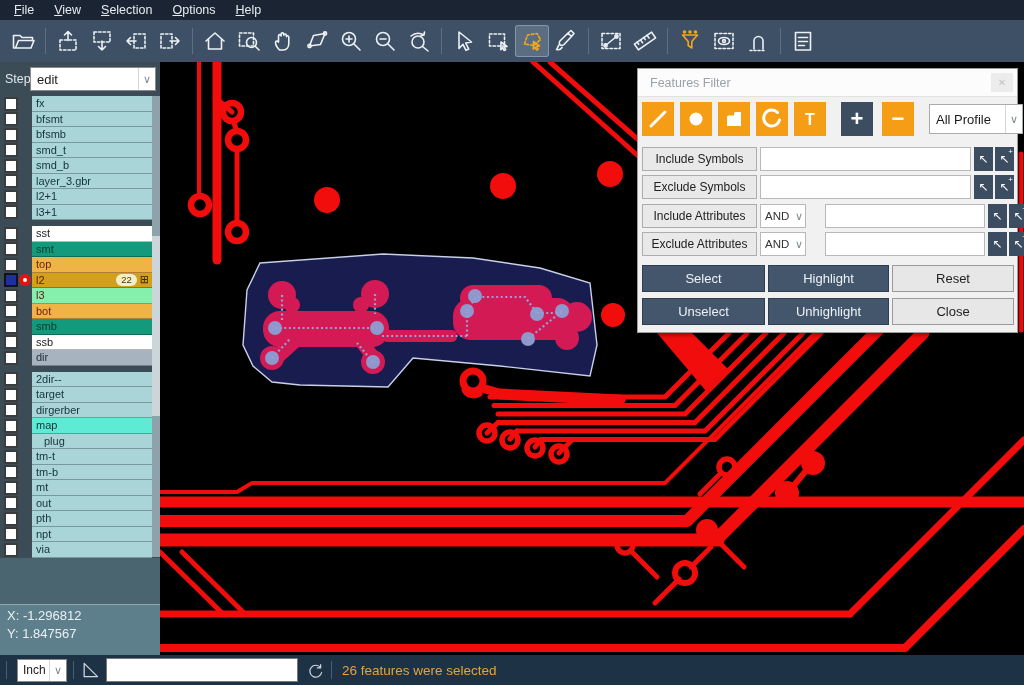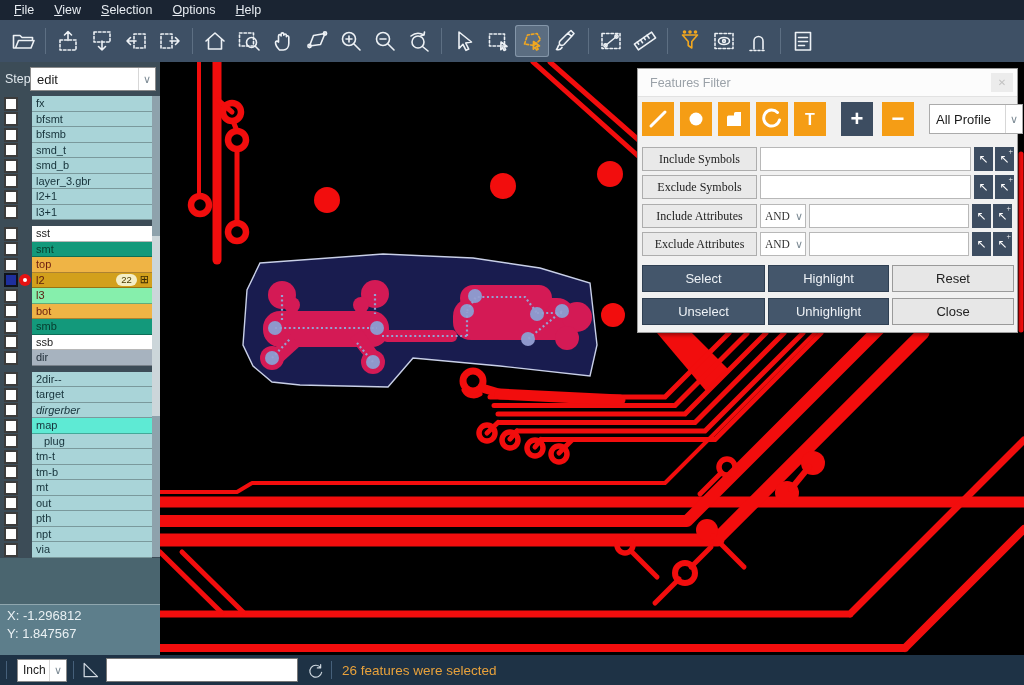--- a/index.html
+++ b/index.html
@@ -48,26 +48,26 @@
   .dlg-title .t{position:absolute;left:12px;top:7px;font-size:12.5px;color:#9aa1a8;}
   .dlg-close{position:absolute;right:4px;top:4px;width:22px;height:19px;background:#ececec;color:#c2c2c2;font-size:10px;display:flex;align-items:center;justify-content:center;}
   .dlg-tools{position:absolute;left:4px;top:33px;display:flex;align-items:center;}
   .ob,.nb{width:32px;height:34px;display:flex;align-items:center;justify-content:center;flex:0 0 auto;}
   .ob{background:#f59d15;margin-right:6px;}
   .nb{background:#3d4d61;margin-left:9px;margin-right:2px;}
   .ob.minus{margin-left:7px;}
   .sign{color:#fff;font-size:22px;font-weight:bold;line-height:1;}
   .profile-select{margin-left:9px;width:94px;height:30px;background:#fff;border:1px solid #ababab;box-sizing:border-box;display:flex;align-items:center;}
   .profile-select .val{flex:1;font-size:13px;color:#1a1a1a;padding-left:6px;white-space:nowrap;}
-  .f-row{position:absolute;left:4px;height:24px;display:flex;align-items:center;font-family:Liberation Serif, serif;}
+  .f-row{position:absolute;left:4px;height:24px;display:flex;align-items:center;}
   .lbl-btn{width:115px;height:24px;background:#e9e9e9;border:1px solid #adadad;box-sizing:border-box;font-size:12px;color:#222;display:flex;align-items:center;justify-content:center;margin-right:3px;flex:0 0 auto;}
   .f-input{height:24px;background:#fff;border:1px solid #b8b8b8;box-sizing:border-box;font-size:12px;font-family:inherit;padding:0 4px;margin-right:3px;}
   .f-input.wide{width:211px;}
   .f-input.narrow{width:160px;}
-  .and-select{width:46px;height:24px;background:#fff;border:1px solid #b8b8b8;box-sizing:border-box;display:flex;align-items:center;margin-right:3px;flex:0 0 auto;}
+  .and-select{width:46px;height:24px;background:#fff;border:1px solid #b8b8b8;box-sizing:border-box;display:flex;align-items:center;margin-right:19px;flex:0 0 auto;}
   .and-select .val{flex:1;font-size:11.5px;color:#333;padding-left:4px;}
   .and-select .chev{border-left:none;padding:0 2px;}
   .arr-btn{width:19px;height:24px;background:#3d4d61;color:#fff;display:flex;align-items:center;justify-content:center;font-size:12px;margin-right:2px;flex:0 0 auto;position:relative;}
   .arr-btn .plus{position:absolute;right:1px;top:1px;font-size:8px;line-height:1;}
   .act-row{position:absolute;left:4px;display:flex;}
   .dark-btn{width:123px;height:27px;background:#44566b;border:1px solid #2f3f52;box-sizing:border-box;color:#eef2f6;font-size:13px;display:flex;align-items:center;justify-content:center;margin-right:3px;}
   .light-btn{width:122px;height:27px;background:#e7e7e7;border:1px solid #9a9a9a;box-sizing:border-box;color:#222;font-size:13px;display:flex;align-items:center;justify-content:center;margin-right:0;}
   
   .statusbar{position:absolute;left:0;top:655px;width:1024px;height:30px;background:#1e3245;display:flex;align-items:center;z-index:8;}
   .sbsep{width:1px;height:18px;background:#46607a;margin:0 6px;flex:0 0 auto;}
@@ -499,21 +499,21 @@
         <div class="layer-row">
           <span class="cb"></span>
           <span class="ind"></span>
           <span class="nm" style="background: rgb(169, 212, 216); color: rgb(22, 50, 58);">
             <span class="txt">target</span>
           </span>
         </div>
         <div class="layer-row">
           <span class="cb"></span>
           <span class="ind"></span>
-          <span class="nm" style="background: rgb(169, 212, 216); color: rgb(22, 50, 58); font-style: italic;">
+          <span class="nm" style="background: rgb(169, 212, 216); color: rgb(22, 50, 58);">
             <span class="txt">dirgerber</span>
           </span>
         </div>
         <div class="layer-row">
           <span class="cb"></span>
           <span class="ind"></span>
           <span class="nm" style="background: #5eead4; color: rgb(22, 50, 58);">
             <span class="txt">map</span>
           </span>
         </div>

